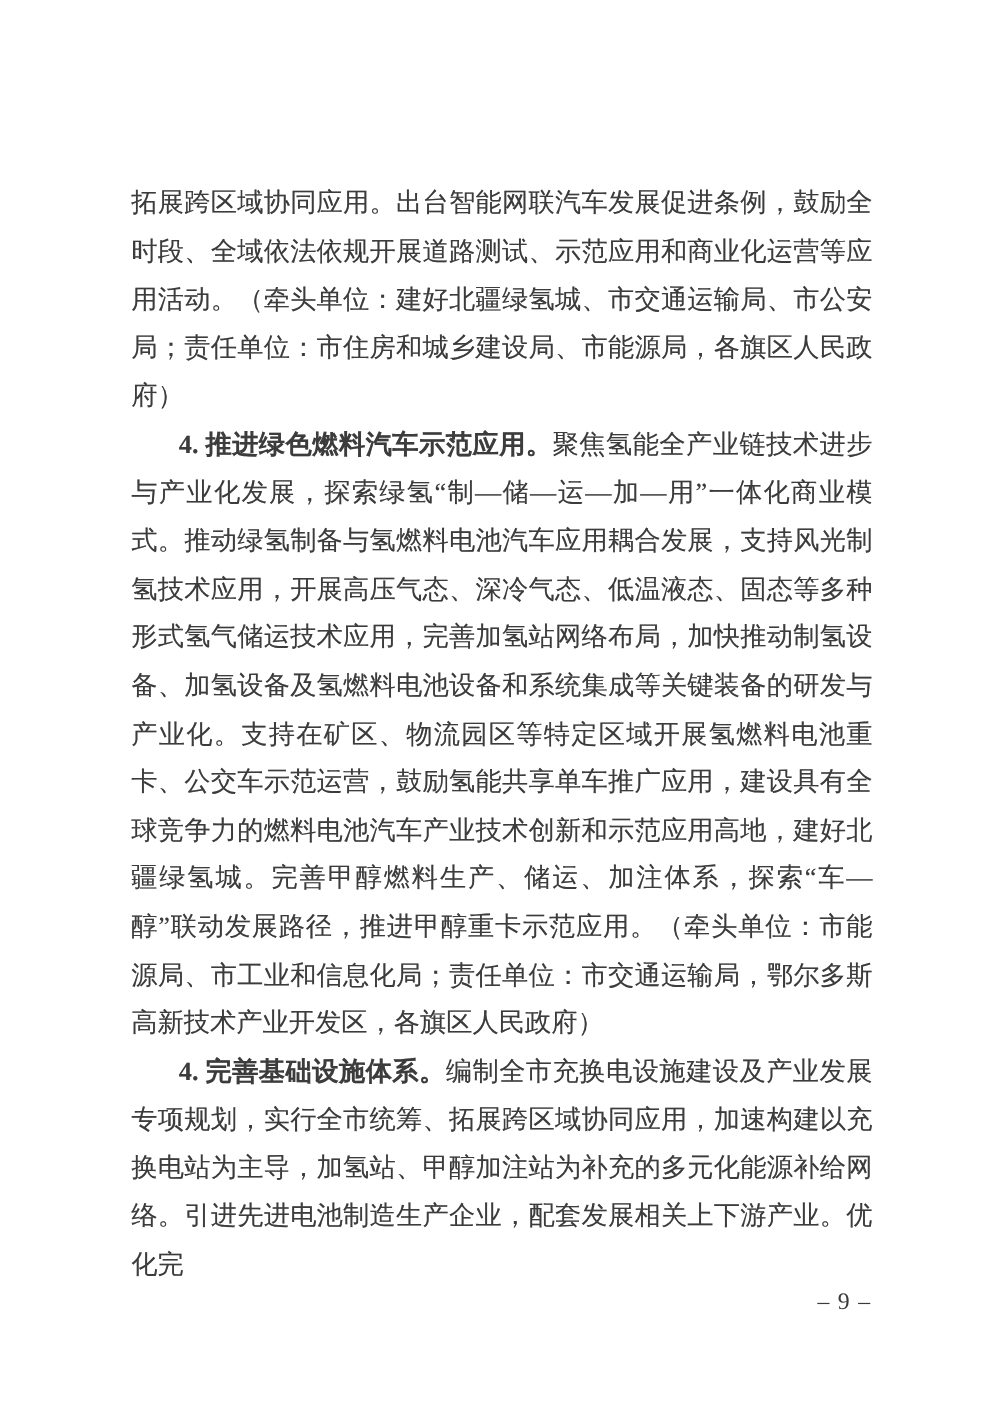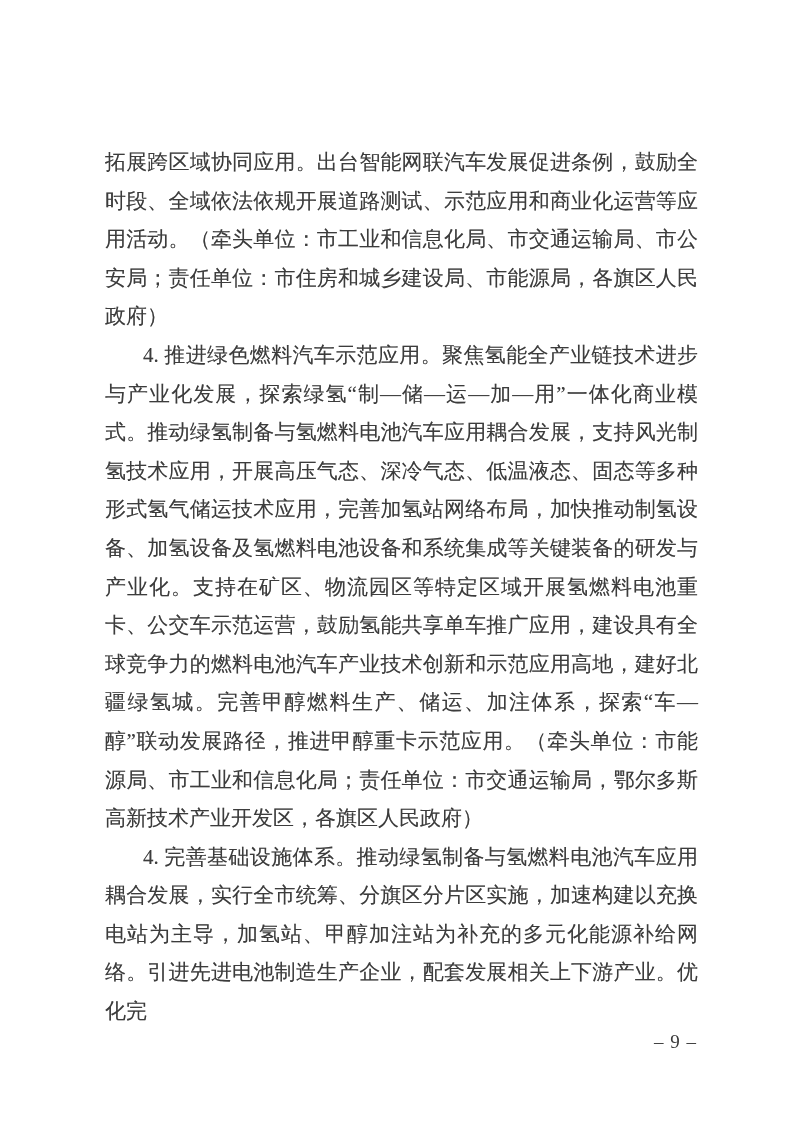--- a/index.html
+++ b/index.html
@@ -23,40 +23,40 @@
     width: 593px;
     color: #3c3c3c;
     font-size: 21px;
     line-height: 38.6px;
     text-align: justify;
     text-justify: inter-character;
     text-shadow: 0 0 0.5px rgba(70,70,70,0.45);
   }
   .para { text-align: justify; }
   .para.indent { text-indent: 38px; }
-  .run-bold { font-weight: normal; }
+  .run-bold { font-weight: bold; }
   .footer {
     position: absolute;
     top: 1031px;
     left: 0;
     width: 697px;
     text-align: right;
     font-size: 19px;
     letter-spacing: 1px;
     color: #3a3a3a;
   }
 </style>
 </head>
 <body>
 
 <div class="page">
   <div class="content">
 
-    <p class="para"><span>拓展跨区域协同应用。出台智能网联汽车发展促进条例，鼓励全时段、全域依法依规开展道路测试、示范应用和商业化运营等应用活动。（牵头单位：市工业和信息化局、市交通运输局、市公安局；责任单位：市住房和城乡建设局、市能源局，各旗区人民政府）</span></p>
+    <p class="para"><span>拓展跨区域协同应用。出台智能网联汽车发展促进条例，鼓励全时段、全域依法依规开展道路测试、示范应用和商业化运营等应用活动。（牵头单位：建好北疆绿氢城、市交通运输局、市公安局；责任单位：市住房和城乡建设局、市能源局，各旗区人民政府）</span></p>
 
     <p class="para indent"><span class="run-bold">4. 推进绿色燃料汽车示范应用。</span><span>聚焦氢能全产业链技术进步与产业化发展，探索绿氢“制—储—运—加—用”一体化商业模式。推动绿氢制备与氢燃料电池汽车应用耦合发展，支持风光制氢技术应用，开展高压气态、深冷气态、低温液态、固态等多种形式氢气储运技术应用，完善加氢站网络布局，加快推动制氢设备、加氢设备及氢燃料电池设备和系统集成等关键装备的研发与产业化。支持在矿区、物流园区等特定区域开展氢燃料电池重卡、公交车示范运营，鼓励氢能共享单车推广应用，建设具有全球竞争力的燃料电池汽车产业技术创新和示范应用高地，建好北疆绿氢城。完善甲醇燃料生产、储运、加注体系，探索“车—醇”联动发展路径，推进甲醇重卡示范应用。（牵头单位：市能源局、市工业和信息化局；责任单位：市交通运输局，鄂尔多斯高新技术产业开发区，各旗区人民政府）</span></p>
 
-    <p class="para indent"><span class="run-bold">4. 完善基础设施体系。</span><span>推动绿氢制备与氢燃料电池汽车应用耦合发展，实行全市统筹、分旗区分片区实施，加速构建以充换电站为主导，加氢站、甲醇加注站为补充的多元化能源补给网络。引进先进电池制造生产企业，配套发展相关上下游产业。优化完</span></p>
+    <p class="para indent"><span class="run-bold">4. 完善基础设施体系。</span><span>编制全市充换电设施建设及产业发展专项规划，实行全市统筹、拓展跨区域协同应用，加速构建以充换电站为主导，加氢站、甲醇加注站为补充的多元化能源补给网络。引进先进电池制造生产企业，配套发展相关上下游产业。优化完</span></p>
 
   </div>
 
   <div class="footer">– 9 –</div>
 </div>
 
 </body></html>

